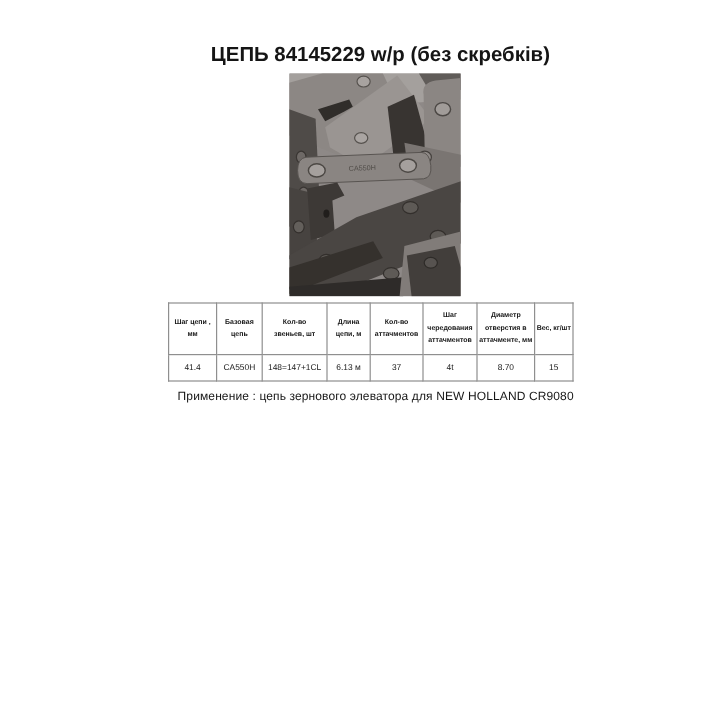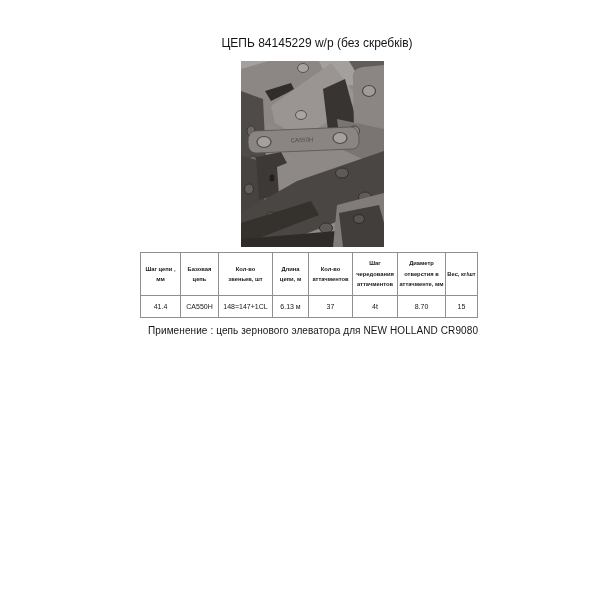--- a/index.html
+++ b/index.html
@@ -14,22 +14,23 @@
     overflow: hidden;
   }
   .page { position: absolute; inset: 0; background: #ffffff; }
 
   .title {
     position: absolute;
     top: 36px;
     left: 317px;
     transform: translateX(-50%);
     white-space: nowrap;
-    font-size: 12px;
+    font-size: 17px;
     color: #151515;
+    font-weight: bold;
   }
 
   .photo {
     position: absolute;
     left: 241px;
     top: 61px;
     width: 143px;
     height: 186px;
     overflow: hidden;
   }

